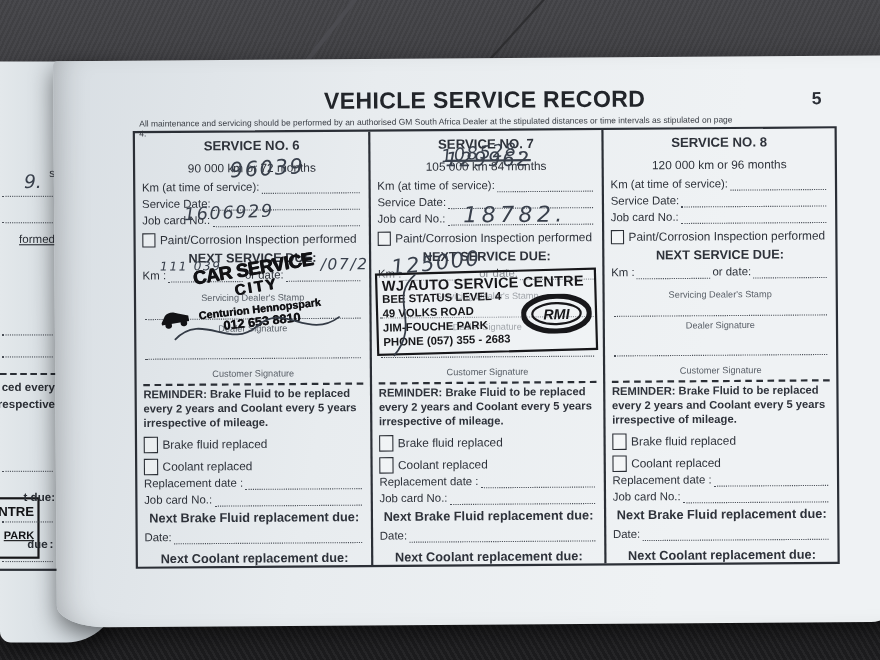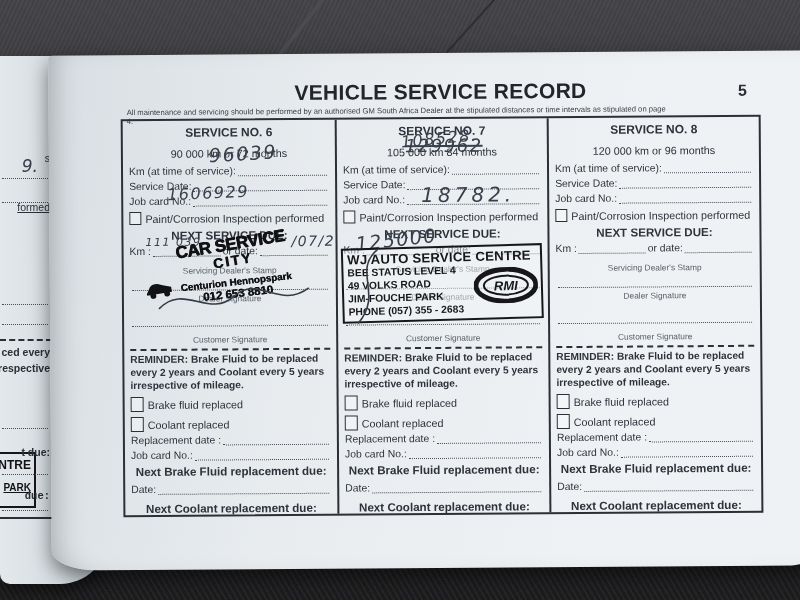--- a/index.html
+++ b/index.html
@@ -111,21 +111,21 @@
   </div>
   <div class="fabric-bottom"></div>
 
   <div class="page-left">
     <div class="lp-border"></div>
     <div class="lp-bottomborder"></div>
     <span class="lp-frag" style="top:96px; font-weight:normal;">s</span>
     <span class="lp-frag lp-hw" style="top:100px; right:70px;">9.</span>
     <div class="lp-dot" style="top:122px;"></div>
     <div class="lp-dot" style="top:146px;"></div>
-    <span class="lp-frag" style="top:145px; font-weight:normal;text-decoration:underline;">formed</span>
+    <span class="lp-frag" style="top:156px; font-weight:normal;text-decoration:underline;">formed</span>
     <div class="lp-stampbox">
       <span class="sb1">NTRE</span>
       <span class="sb2">PARK</span>
     </div>
     <div class="lp-dot" style="top:248px;"></div>
     <div class="lp-dot" style="top:268px;"></div>
     <div class="lp-dash"></div>
     <span class="lp-frag" style="top:290px;">ced every</span>
     <span class="lp-frag" style="top:306px;">respective</span>
     <div class="lp-dot" style="top:372px;"></div>

